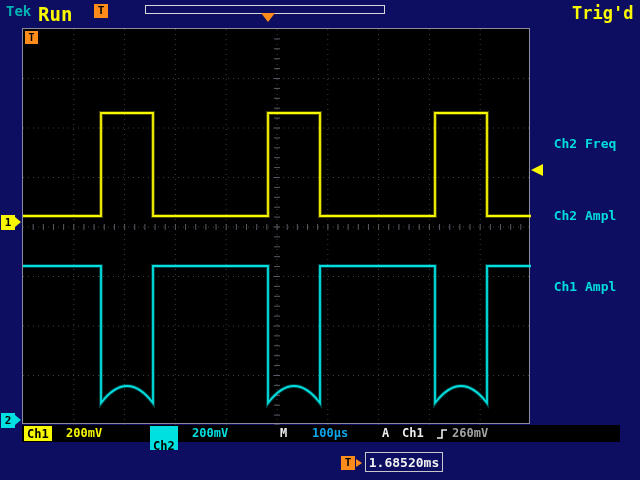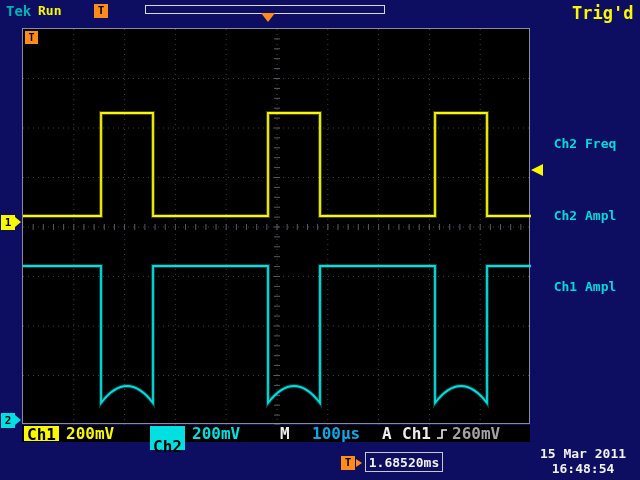--- a/index.html
+++ b/index.html
@@ -5,21 +5,21 @@
   * { margin:0; padding:0; box-sizing:border-box; }
   body { background:#222; }
   .scope {
     position:relative; width:640px; height:480px;
     background:#0d0d62; overflow:hidden;
     font-family:"DejaVu Sans Mono", monospace;
     -webkit-font-smoothing:none;
   }
   
   .brand    { position:absolute; left:6px;  top:3px; color:#00b4b4; font-size:14px; font-weight:bold; }
-  .run      { position:absolute; left:38px; top:3px; color:#f8f800; font-size:13px; font-weight:bold; }
+  .run      { position:absolute; left:38px; top:3px; color:#f8f800; font-size:19px; font-weight:bold; }
   .t-badge  { position:absolute; left:94px; top:4px; width:14px; height:14px; background:#ff8c1a;
               color:#000; font-size:11px; font-weight:bold; text-align:center; line-height:14px; }
   .record-bar { position:absolute; left:145px; top:5px; width:240px; height:9px; border:1px solid #d8d8d8; }
   .trig-pos-arrow { position:absolute; left:261px; top:13px; width:0; height:0;
               border-left:7px solid transparent; border-right:7px solid transparent;
               border-top:9px solid #ff8c1a; }
   .trigd    { position:absolute; left:572px; top:3px; color:#f8f800; font-size:17px; font-weight:bold; }
 
   
   .graticule { position:absolute; left:22px; top:28px; width:508px; height:396px;
@@ -43,22 +43,22 @@
             border-top:6px solid transparent; border-bottom:6px solid transparent;
             border-right:12px solid #f8f800; }
 
   
   .readouts { position:absolute; left:532px; top:0; width:106px; color:#00dcdc;
               font-size:13px; font-weight:bold; text-align:center; }
   .readout  { position:absolute; left:0; width:106px; line-height:15px; }
   .ro-1 { top:136px; }  .ro-2 { top:208px; }  .ro-3 { top:279px; }
 
   
-  .statusbar { position:absolute; left:22px; top:425px; width:508px; height:17px;
-               background:#000; font-size:16px; font-weight:bold; }
+  .statusbar { position:absolute; left:22px; top:425px; width:598px; height:17px;
+               background:#000; font-size:12px; font-weight:bold; }
   .statusbar span { position:absolute; line-height:17px; }
   .sw1 { left:2px;   top:1px; height:15px; line-height:15px; background:#f8f800; color:#000; padding:0 3px; }
   .v1  { left:44px;  color:#f8f800; }
   .sw2 { left:128px; top:1px; height:15px; line-height:15px; background:#00e0e0; color:#000; padding:12px 3px; }
   .v2  { left:170px; color:#00e0e0; }
   .ml  { left:258px; color:#ececec; }
   .mv  { left:290px; color:#0ea5e9; }
   .al  { left:360px; color:#ececec; }
   .asrc{ left:380px; color:#ececec; }
   .slope { position:absolute; left:414px; top:3px; }
@@ -230,18 +230,14 @@
     <span class="asrc">Ch1</span>
     <svg class="slope" width="12" height="12">
       <path d="M1,10 H6 V2 H11" fill="none" stroke="#ececec" stroke-width="1.6"></path>
     </svg>
     <span class="alv">260mV</span>
   </div>
 
   <div class="tp-badge">T</div>
   <div class="tp-arrow"></div>
   <div class="tp-box">1.68520ms</div>
-  <div class="datetime">
-    <div>15 Mar 2011</div>
-    <div>16:48:54</div>
-  </div>
 
 </div>
 
 </body></html>

